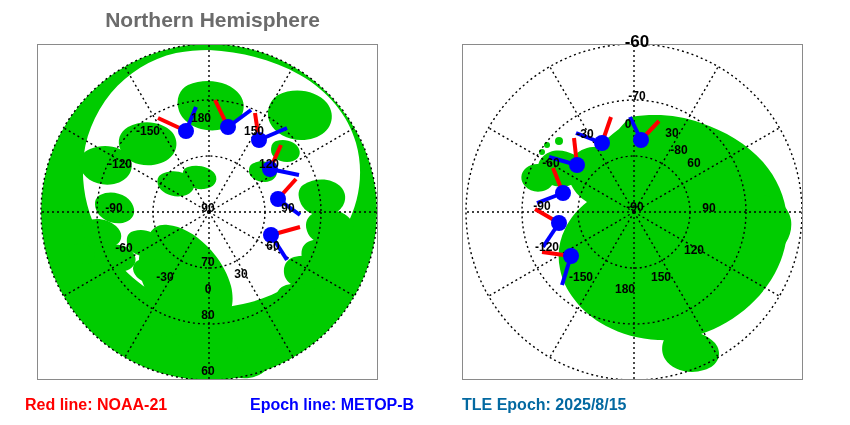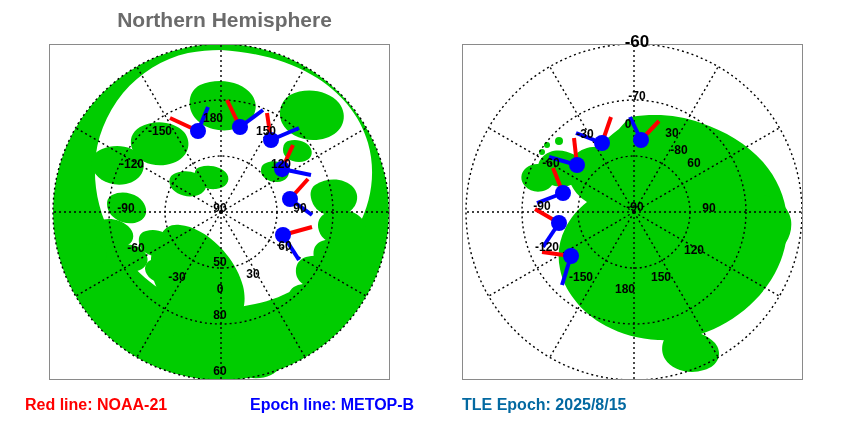--- a/index.html
+++ b/index.html
@@ -2,21 +2,21 @@
 <html><head>
 <meta charset="utf-8">
 <style>
   html,body{margin:0;padding:0;}
   body{
     width:850px;height:425px;background:#ffffff;
     font-family:"Liberation Sans",sans-serif;
     overflow:hidden;position:relative;
   }
   .panel{position:absolute;top:0;width:425px;height:425px;}
-  #nh-panel{left:12px;}
+  #nh-panel{left:0;}
   #sh-panel{left:425px;}
 
   .panel-title{
     position:absolute;top:8px;left:0;width:425px;
     text-align:center;font-size:21px;font-weight:bold;
     color:#6b6b6b;letter-spacing:0px;
     white-space:nowrap;
   }
 
   .map-frame{
@@ -205,21 +205,21 @@
   <div class="lbl" style="left:120px;top:164px;">-120</div>
   <div class="lbl" style="left:269px;top:164px;">120</div>
   <div class="lbl" style="left:114px;top:208px;">-90</div>
   <div class="lbl" style="left:288px;top:208px;">90</div>
   <div class="lbl" style="left:124px;top:248px;">-60</div>
   <div class="lbl" style="left:273px;top:246px;">60</div>
   <div class="lbl" style="left:165px;top:277px;">-30</div>
   <div class="lbl" style="left:241px;top:274px;">30</div>
   <div class="lbl" style="left:208px;top:289px;">0</div>
   <div class="lbl" style="left:208px;top:208px;">90</div>
-  <div class="lbl" style="left:208px;top:262px;">50</div>
+  <div class="lbl" style="left:208px;top:262px;">70</div>
   <div class="lbl" style="left:208px;top:315px;">80</div>
   <div class="lbl" style="left:208px;top:371px;">60</div>
 </div>
 
 <div class="panel" id="sh-panel">
 
 
   <div class="map-frame">
     <svg class="map-svg" width="339" height="334" viewBox="0 0 339 334">
 

